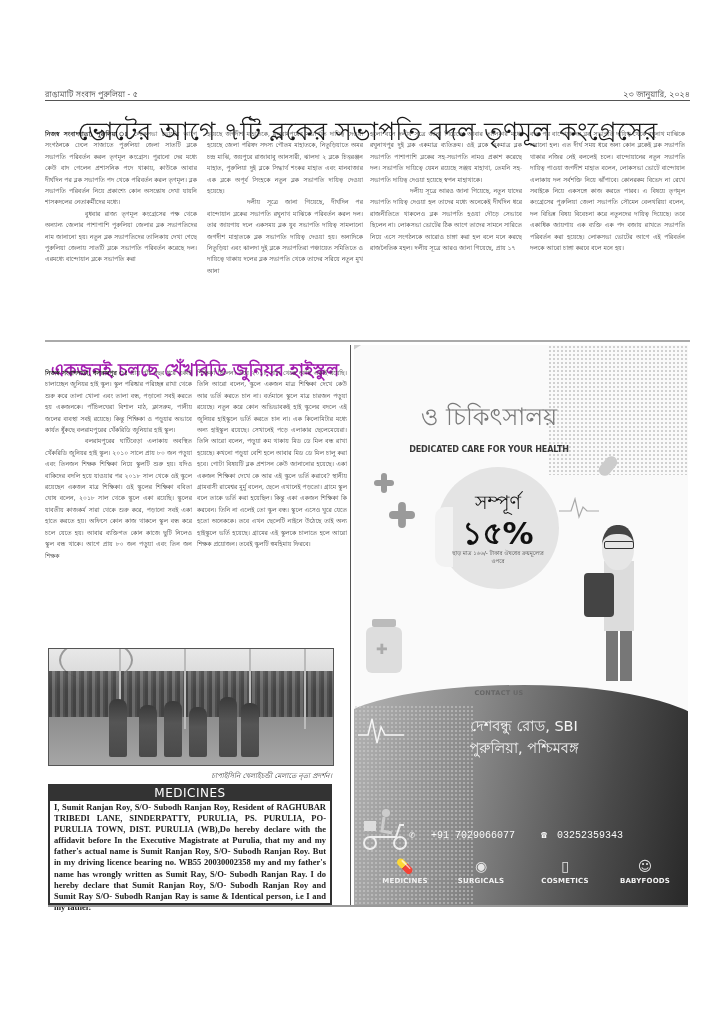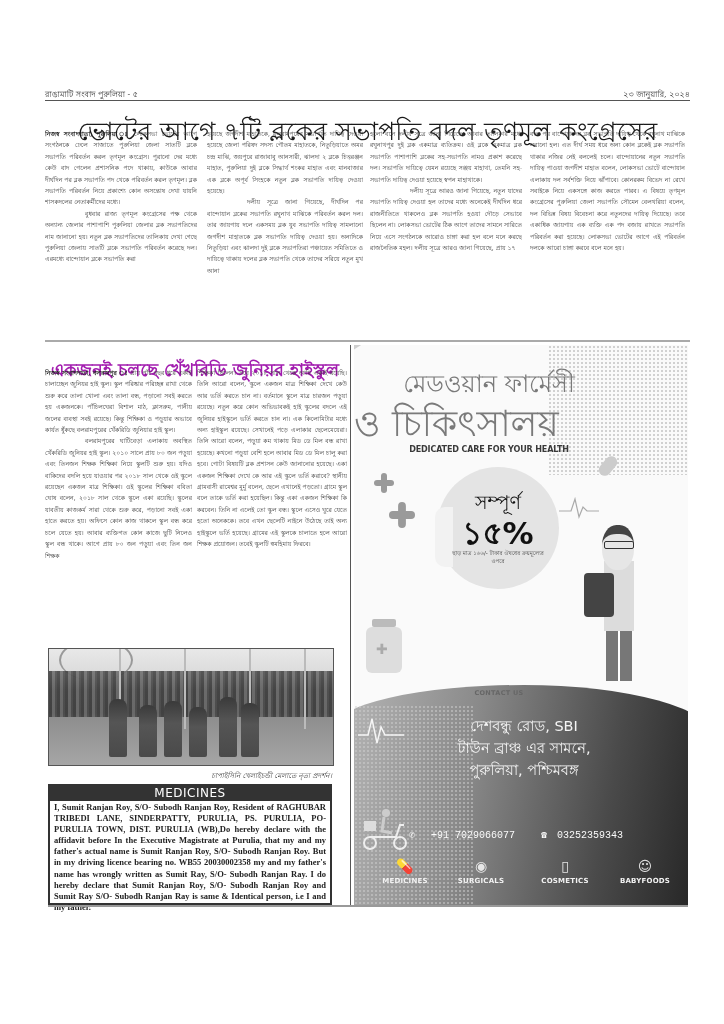--- a/index.html
+++ b/index.html
@@ -31,21 +31,21 @@
   .photo .tree { position:absolute; left:10px; top:-10px; width:70px; height:40px; border-radius:50%; border:2px solid #999; border-bottom:none; }
   .caption { position:absolute; left:48px; top:770px; width:284px; text-align:right; font-style:italic; font-size:7px; color:#333; font-family:"DejaVu Sans", sans-serif; }
   .affidavit { position:absolute; left:48px; top:784px; width:284px; height:121px; border:2px solid #333; box-sizing:border-box; }
   .affidavit .title { background:#333; color:#fff; text-align:center; font-family:"DejaVu Sans", sans-serif; font-size:12px; line-height:15px; letter-spacing:0.5px; }
   .affidavit .body { padding:1px 4px; font-family:"Liberation Serif", serif; font-size:8.5px; line-height:11.1px; text-align:justify; color:#222; font-weight:bold; }
   .ad { position:absolute; left:354px; top:345px; width:334px; height:560px; overflow:hidden; background:#fafafa; }
   .ad .swoosh1 { position:absolute; left:-60px; top:-40px; width:240px; height:160px; border-radius:50%; border:18px solid #cfcfcf; border-right-color:transparent; border-bottom-color:transparent; transform:rotate(-10deg); }
   .ad .swoosh2 { position:absolute; left:-80px; top:-80px; width:260px; height:190px; border-radius:50%; border:14px solid #e0e0e0; border-right-color:transparent; border-bottom-color:transparent; transform:rotate(-20deg); }
   .ad .dots { position:absolute; right:0; top:0; width:140px; height:130px; background-image:radial-gradient(#b5b5b5 1px, transparent 1.3px); background-size:4px 4px; opacity:0.6; }
   .ad .title1 { position:absolute; left:0; top:24px; width:270px; text-align:center; font-family:"DejaVu Sans", sans-serif; font-size:24px; line-height:30px; color:#7a7a7a; }
-  .ad .title2 { position:absolute; left:0; top:55px; width:270px; text-align:left; font-family:"DejaVu Sans", sans-serif; font-size:36px; line-height:34px; color:#7a7a7a;margin-top:7px; }
+  .ad .title2 { position:absolute; left:0; top:55px; width:270px; text-align:center; font-family:"DejaVu Sans", sans-serif; font-size:24px; line-height:34px; color:#7a7a7a; }
   .ad .tagline { position:absolute; left:0; top:98px; width:270px; text-align:center; font-family:"DejaVu Sans", sans-serif; font-size:9.5px; font-weight:bold; color:#3a3a3a; letter-spacing:-0.2px; transform:scaleX(0.85); }
   .ad .circle { position:absolute; left:83px; top:122px; width:122px; height:122px; border-radius:50%; background:#e4e4e4; }
   .ad .circle .c-fold { position:absolute; left:-2px; top:40px; width:18px; height:60px; background:#f2f2f2; border-radius:10px 0 0 10px; }
   .ad .offer1 { position:absolute; left:83px; top:143px; width:122px; text-align:center; font-family:"DejaVu Sans", sans-serif; font-size:19px; color:#111; }
   .ad .offer2 { position:absolute; left:83px; top:164px; width:122px; text-align:center; font-family:"DejaVu Sans", sans-serif; font-size:31px; font-weight:bold; color:#111; }
   .ad .offer3 { position:absolute; left:93px; top:204px; width:102px; text-align:center; font-family:"DejaVu Sans", sans-serif; font-size:5.5px; line-height:8px; color:#444; }
   .ad .plus { position:absolute; width:20px; height:20px; }
   .ad .plus::before, .ad .plus::after { content:""; position:absolute; background:#9a9a9a; border-radius:3px; }
   .ad .plus::before { left:7px; top:0; width:6px; height:20px; }
   .ad .plus::after { left:0; top:7px; width:20px; height:6px; }
@@ -134,21 +134,20 @@
 
   <div class="affidavit">
     <div class="title">MEDICINES</div>
     <div class="body">I, Sumit Ranjan Roy, S/O- Subodh Ranjan Roy, Resident of RAGHUBAR TRIBEDI LANE, SINDERPATTY, PURULIA, PS. PURULIA, PO- PURULIA TOWN, DIST. PURULIA (WB),Do hereby declare with the affidavit before In the Executive Magistrate at Purulia, that my and my father's actual name is Sumit Ranjan Roy, S/O- Subodh Ranjan Roy. But in my driving licence bearing no. WB55 20030002358 my and my father's name has wrongly written as Sumit Ray, S/O- Subodh Ranjan Ray. I do hereby declare that Sumit Ranjan Roy, S/O- Subodh Ranjan Roy and Sumit Ray S/O- Subodh Ranjan Ray is same &amp; Identical person, i.e I and my father.</div>
   </div>
 
   <div class="ad">
     <div class="swoosh2"></div>
     <div class="swoosh1"></div>
     <div class="dots"></div>
-    <div class="title1">মেডওয়ান ফার্মেসী</div>
     <div class="title2">ও চিকিৎসালয়</div>
     <div class="tagline">DEDICATED CARE FOR YOUR HEALTH</div>
 
     <div class="plus" style="left:20px;top:128px"></div>
     <div class="plus" style="left:38px;top:160px;transform:scale(1.3)"></div>
     <div class="pill"></div>
     <svg class="ecg-top" viewBox="0 0 40 24">
       <polyline points="0,16 12,16 16,4 20,22 24,12 28,16 40,16" fill="none" stroke="#aaa" stroke-width="1.2"></polyline>
     </svg>
 
@@ -172,21 +171,20 @@
     </div>
 
     <div class="wave"></div>
     <div class="wave-dots"></div>
     <div class="contact">CONTACT US</div>
     <svg class="ecg-bottom" viewBox="0 0 46 34">
       <polyline points="0,22 10,22 14,6 19,30 23,14 27,22 46,22" fill="none" stroke="#f5f5f5" stroke-width="1.5"></polyline>
     </svg>
     <div class="addr">
       <div>দেশবন্ধু রোড, SBI</div>
-      <div>টাউন ব্রাঞ্চ এর সামনে,</div>
       <div>পুরুলিয়া, পশ্চিমবঙ্গ</div>
     </div>
 
     <svg class="scooter" viewBox="0 0 50 48">
       <rect x="4" y="18" width="12" height="10" fill="#ddd"></rect>
       <circle cx="10" cy="40" r="6" fill="none" stroke="#eee" stroke-width="2"></circle>
       <circle cx="40" cy="40" r="6" fill="none" stroke="#eee" stroke-width="2"></circle>
       <path d="M10 34 L36 34 L40 22 L44 22" fill="none" stroke="#eee" stroke-width="2"></path>
       <circle cx="26" cy="10" r="4" fill="#ccc"></circle>
       <path d="M24 14 L22 28 L32 30" fill="none" stroke="#ccc" stroke-width="3"></path>

